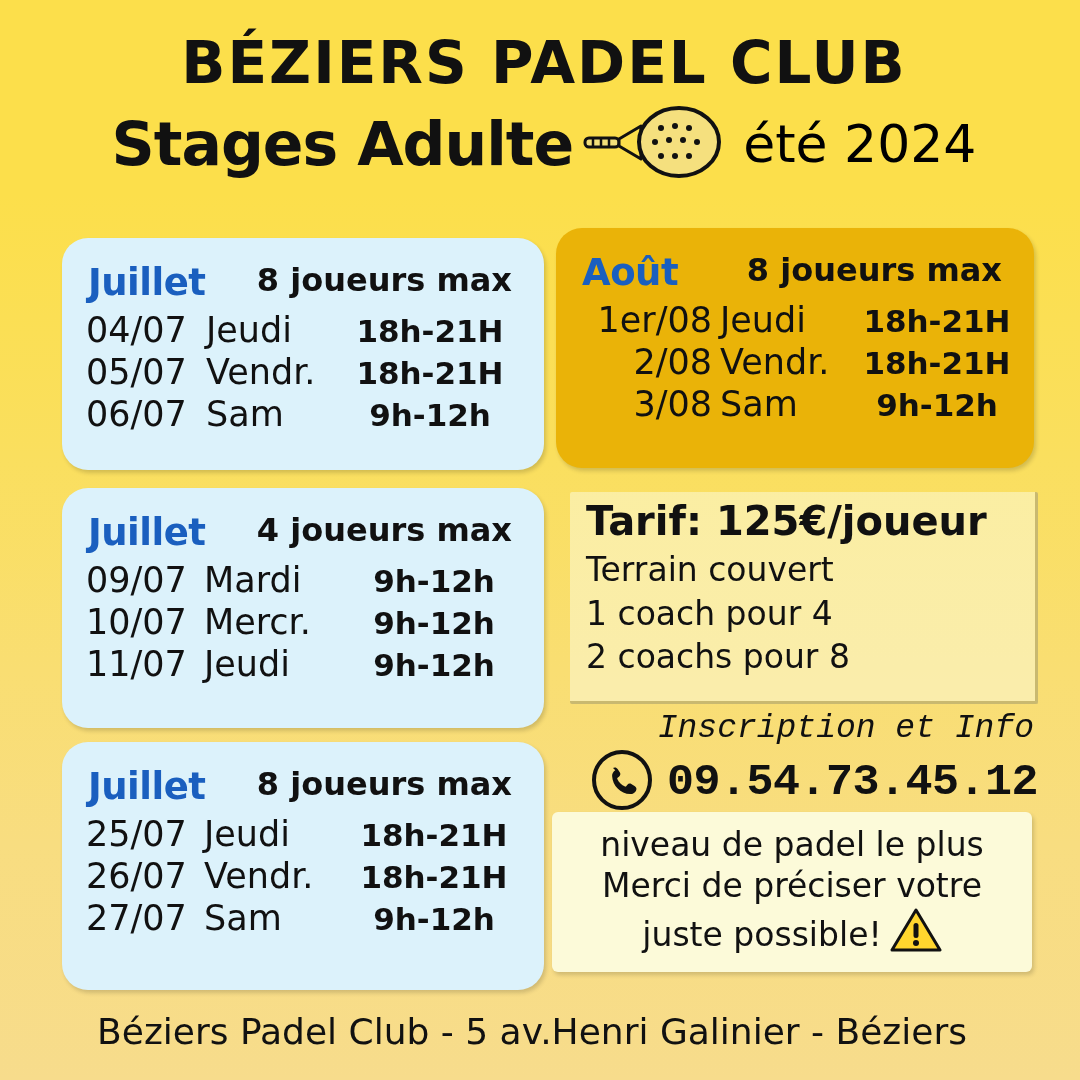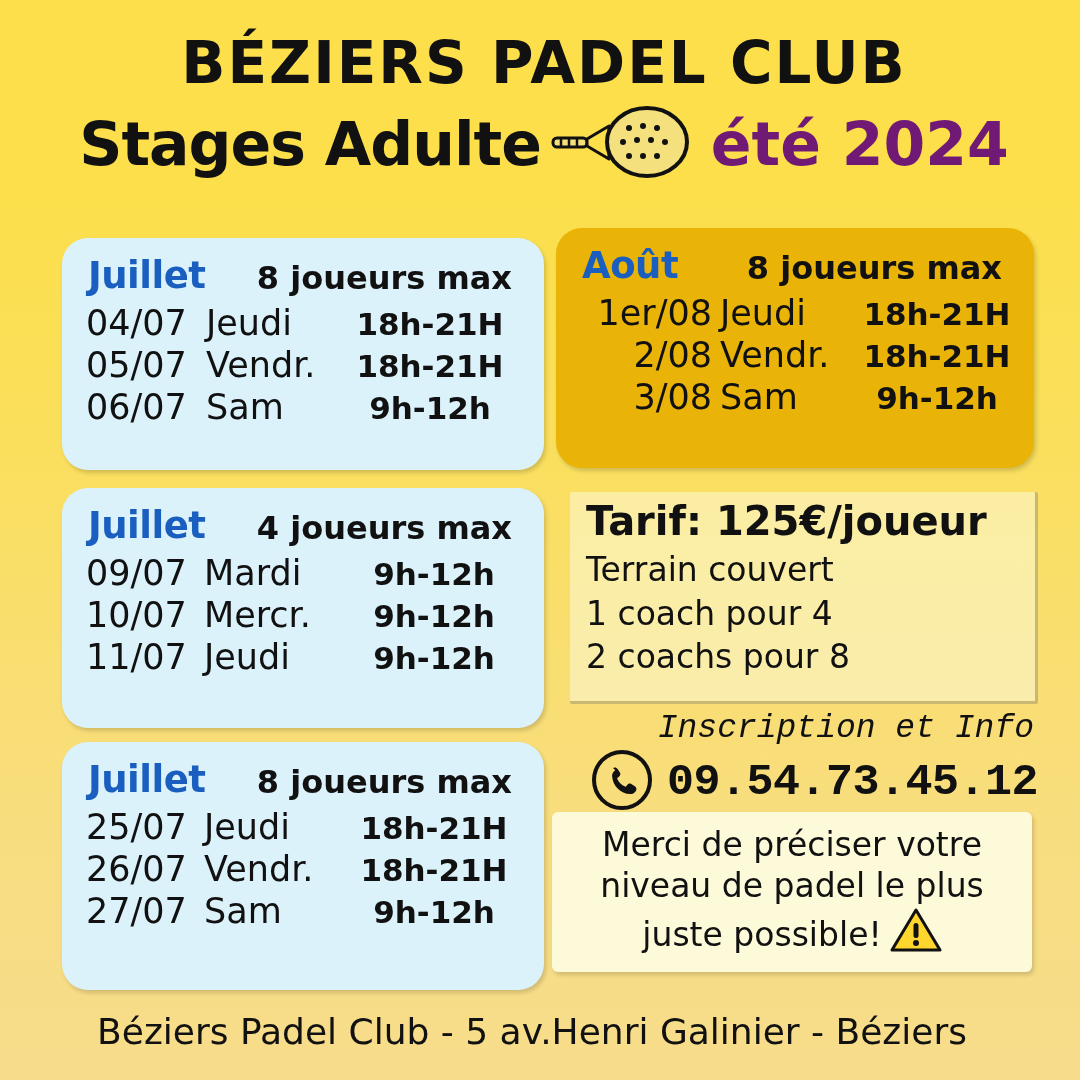--- a/index.html
+++ b/index.html
@@ -41,43 +41,43 @@
     font-size: 60px;
     color: #111111;
     letter-spacing: -1px;
     line-height: 1;
   }
   .racket {
     display: block;
   }
   .ete {
     font-family: "DejaVu Sans", sans-serif;
-    font-weight: bold;
-    font-size: 60px;
-    color: #701a75;
+    font-weight: normal;
+    font-size: 52px;
+    color: #000000;
     line-height: 1;
     letter-spacing: 0px;
   }
 
   
   .card {
     position: absolute;
     border-radius: 26px;
     box-shadow: 2px 3px 4px rgba(0,0,0,0.16);
   }
   .card.blue {
     background: #DCF2FB;
   }
   .card.cream {
     background: #eab308;
   }
   .card-head {
     display: flex;
-    align-items: flex-end;
-    padding: 16px 26px 4px 26px;
+    align-items: flex-start;
+    padding: 23px 26px 4px 26px;
     gap: 45px;
   }
   .month {
     font-family: "DejaVu Sans", sans-serif;
     font-weight: bold;
     font-size: 37px;
     color: #1A5FBF;
     letter-spacing: -0.5px;
   }
   .maxplayers {
@@ -366,22 +366,22 @@
       <svg width="62" height="62" viewBox="0 0 62 62">
         <circle cx="31" cy="31" r="28" fill="none" stroke="#111" stroke-width="4"></circle>
         <path d="M22 19c1.6-1 3.6-.6 4.6 1l2.3 3.6c.8 1.3.5 3-0.7 3.9l-1.6 1.2c-.4.3-.5.8-.3 1.2 1.6 3.4 4.3 6.1 7.7 7.7.4.2.9.1 1.2-.3l1.2-1.6c.9-1.2 2.6-1.5 3.9-.7l3.6 2.3c1.6 1 2 3 1 4.6-1.2 1.9-3.3 3.3-5.6 3.2-9.8-.5-17.7-8.4-18.2-18.2-.1-2.3 1.3-4.4 3.2-5.6z" fill="#111"></path>
       </svg>
     </span>
     <span class="phone-number">09.54.73.45.12</span>
   </div>
 </div>
 
 <div class="note-box">
+  <div class="note-line">niveau de padel le plus</div>
   <div class="note-line">Merci de préciser votre</div>
-  <div class="note-line">niveau de padel le plus</div>
   <div class="note-line note-last">
     <span>juste possible!</span>
     <span>
       <svg width="52" height="46" viewBox="0 0 52 46">
         <path d="M26 3 L50 43 L2 43 Z" fill="#FFD62E" stroke="#111" stroke-width="3" stroke-linejoin="round"></path>
         <rect x="23.5" y="16" width="5" height="15" rx="2.5" fill="#111"></rect>
         <circle cx="26" cy="36" r="3" fill="#111"></circle>
       </svg>
     </span>
   </div>

